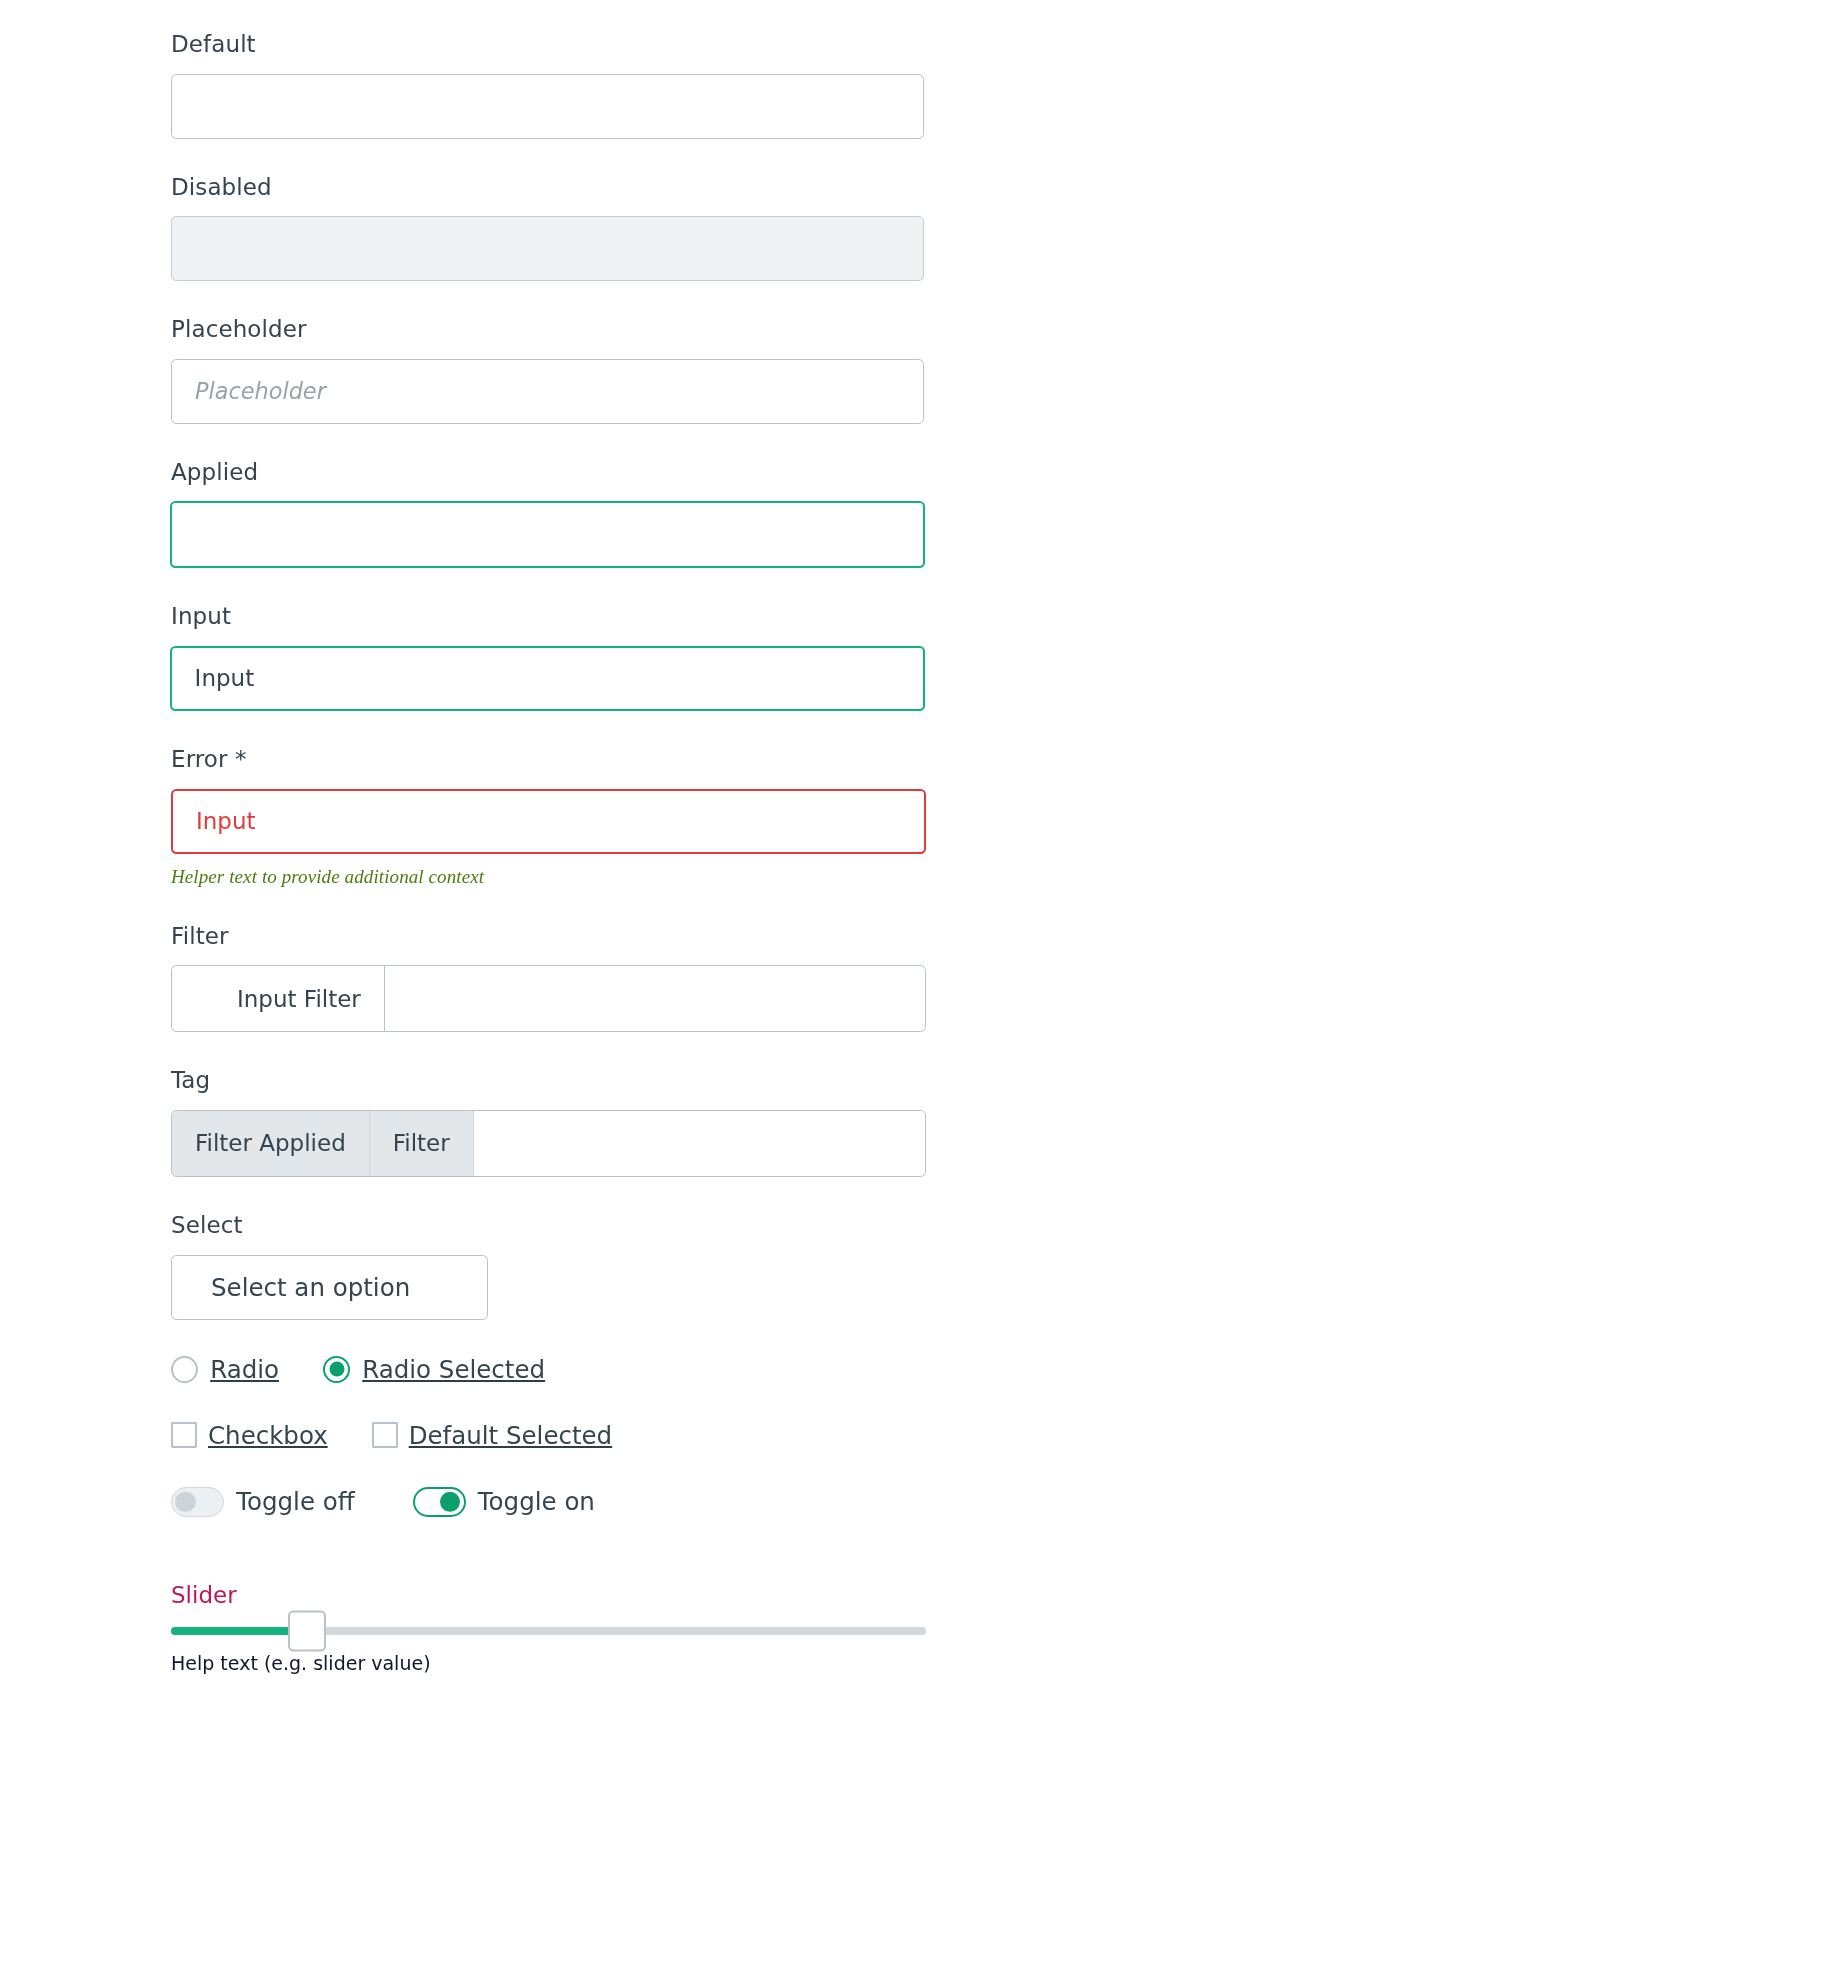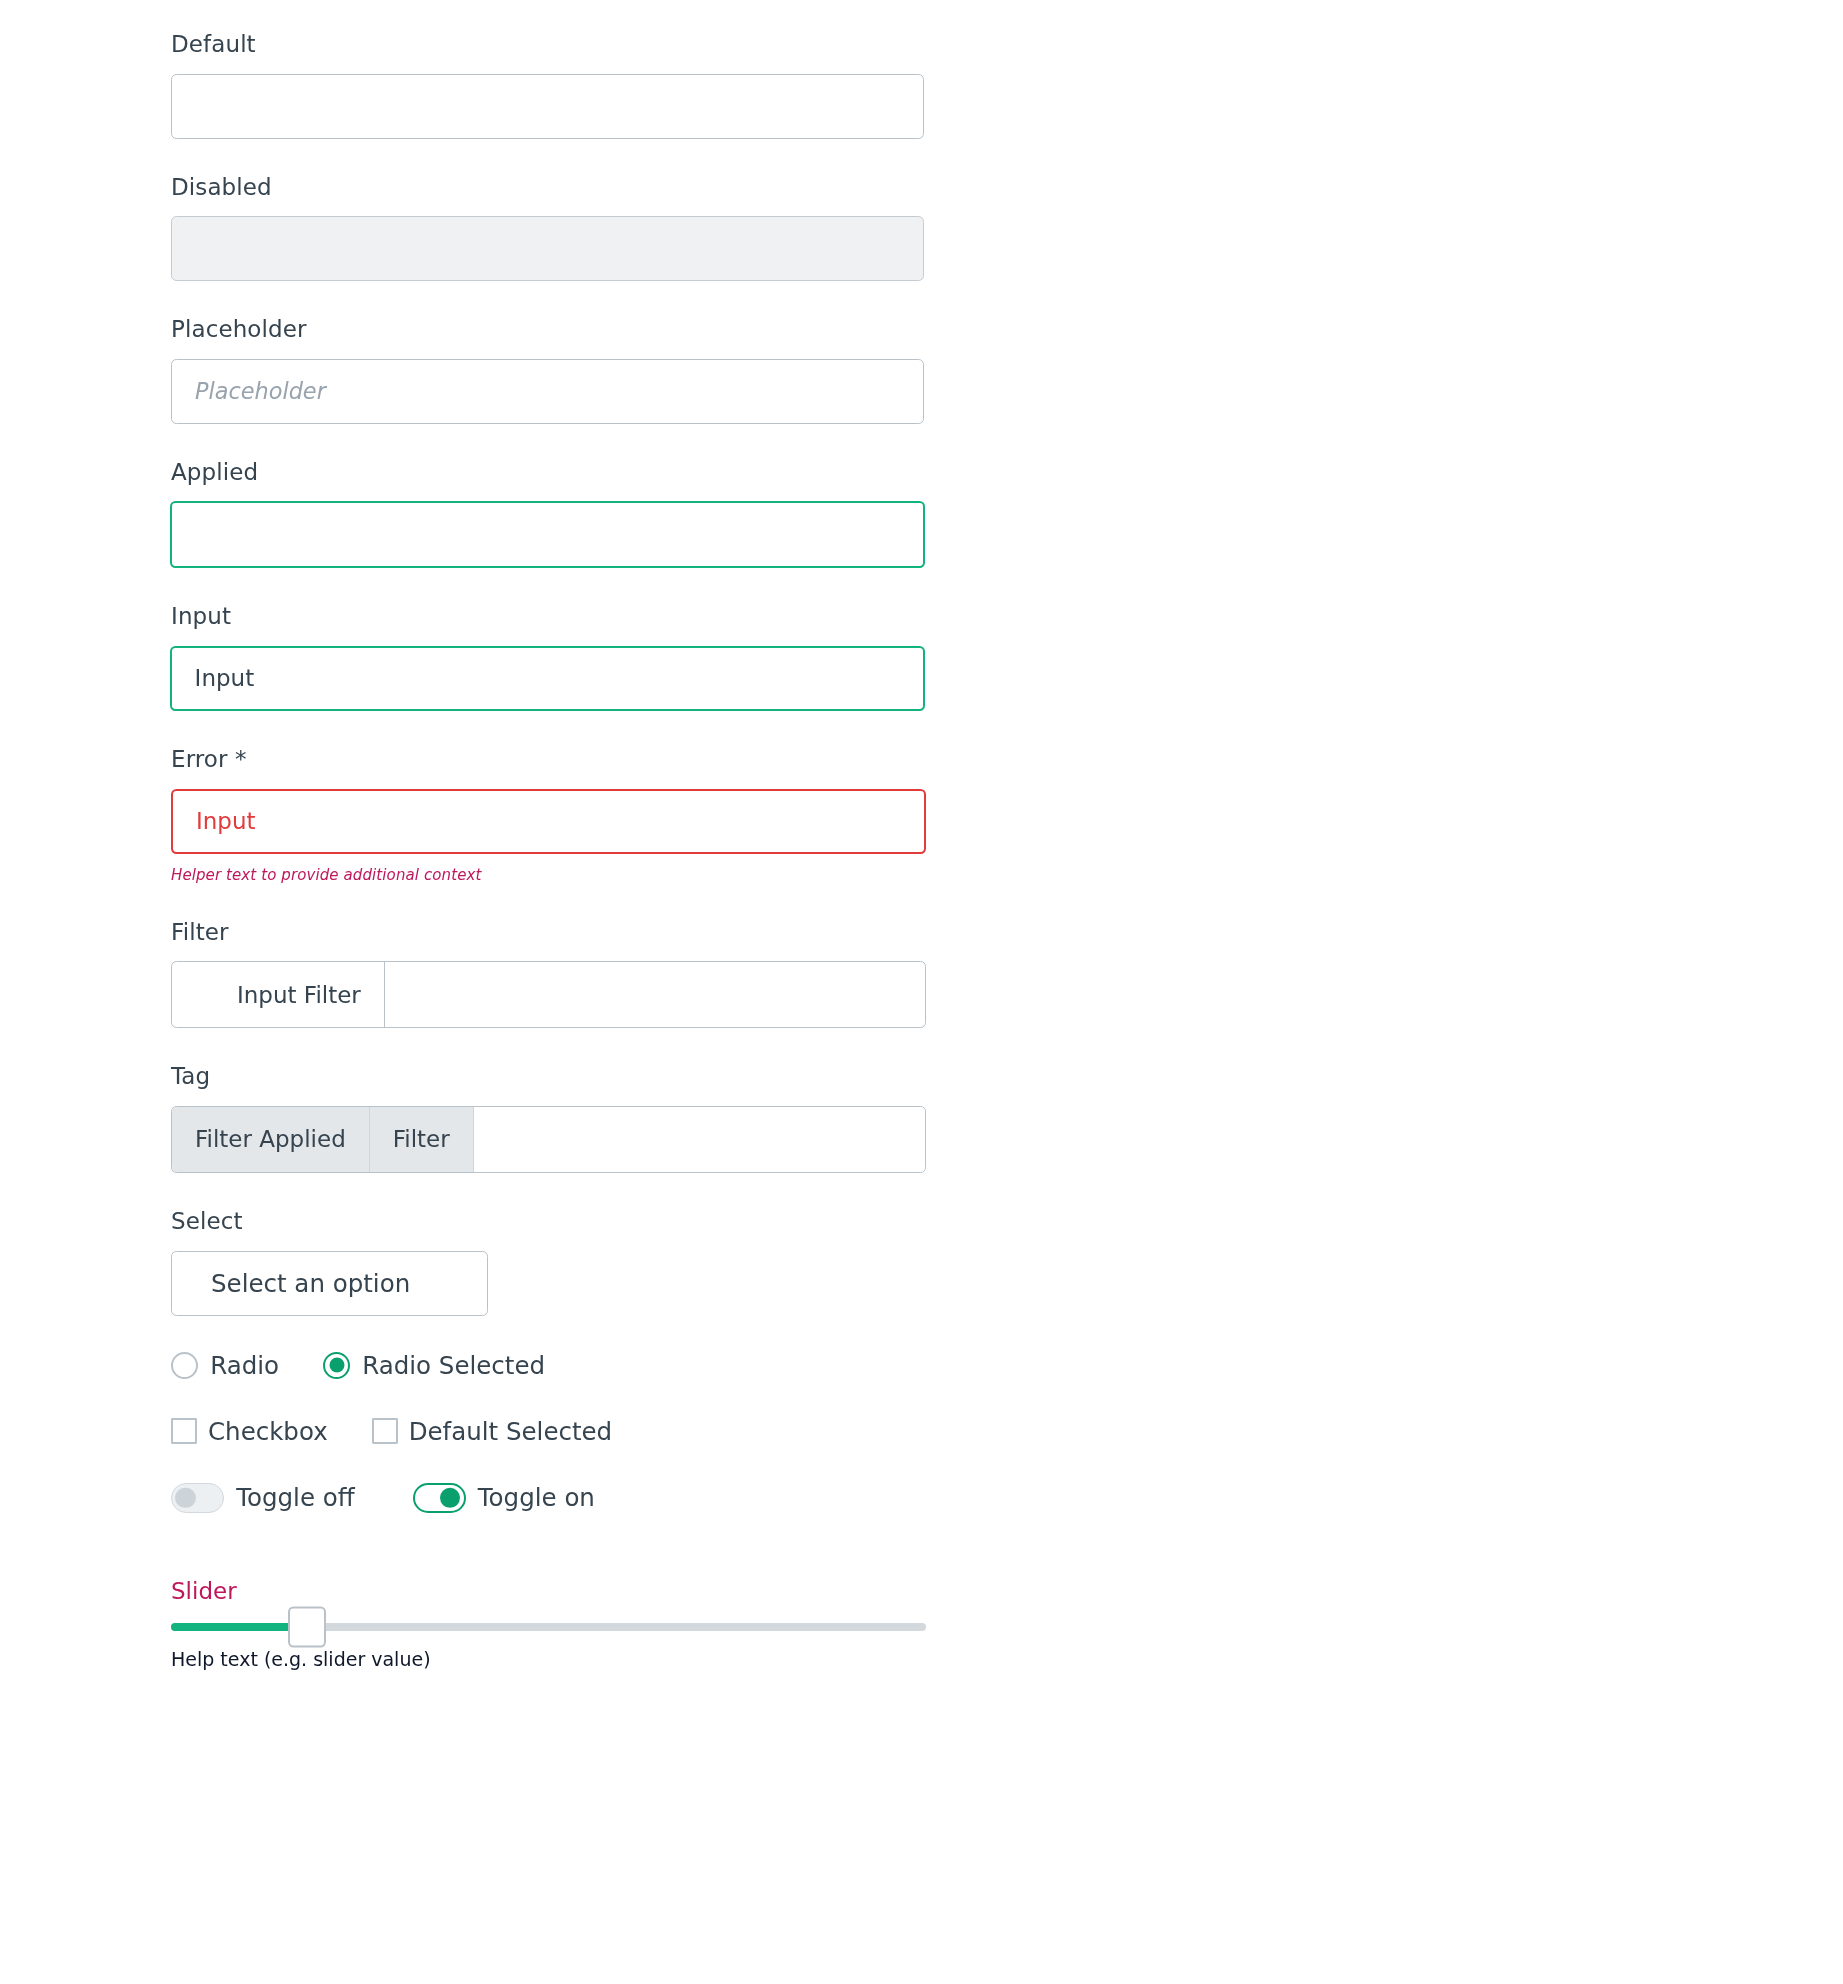--- a/index.html
+++ b/index.html
@@ -72,24 +72,25 @@
     width: 755px;
     margin-left: -1.4px;
   }
   .input-box.error {
     border: 2px solid #e23b3b;
     color: #e23b3b;
     width: 755px;
   }
   .helper-error {
     margin-top: 12.2px;
-    font-size: 15px;
+    font-size: 19px;
     font-style: italic;
-    color: #be185d;
+    color: #4d7c0f;
     letter-spacing: 0.1px;
+    font-family: Liberation Serif, serif;
   }
   
   .filter-wrap {
     box-sizing: border-box;
     height: 67px;
     width: 755px;
     border: 1.4px solid #b9c2c9;
     border-radius: 5.4px;
     display: flex;
     align-items: stretch;
@@ -150,20 +151,21 @@
     align-items: center;
     padding: 0 39px;
     font-size: 24.5px;
     color: #36444f;
   }
   
   .choice-row {
     display: flex;
     align-items: flex-end;
     margin-bottom: 37px;
+    text-decoration: underline;
   }
   .choice {
     display: flex;
     align-items: center;
     margin-right: 44px;
   }
   .radio-outer {
     width: 27px;
     height: 27px;
     border-radius: 50%;

